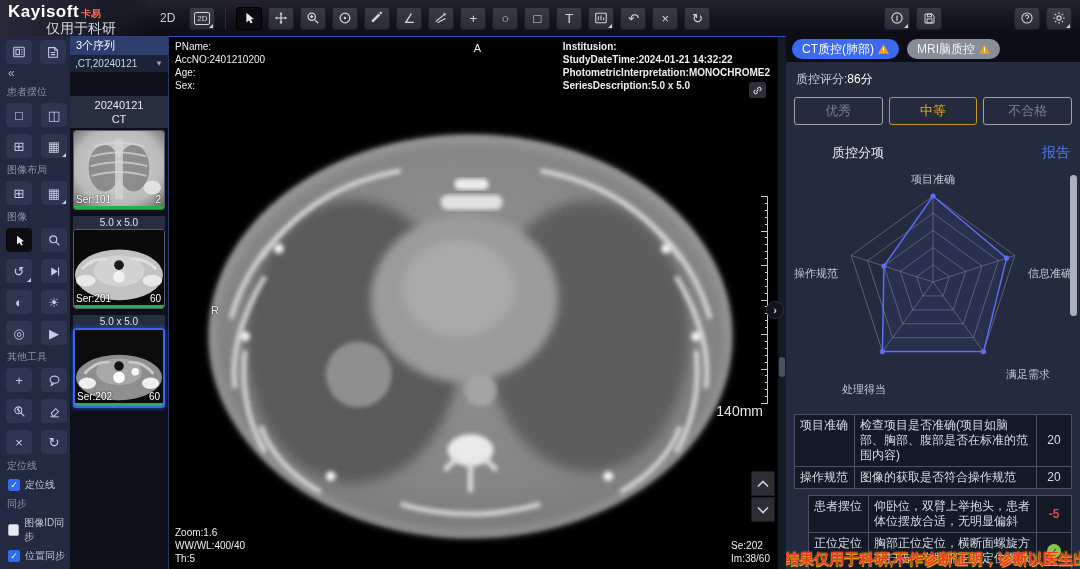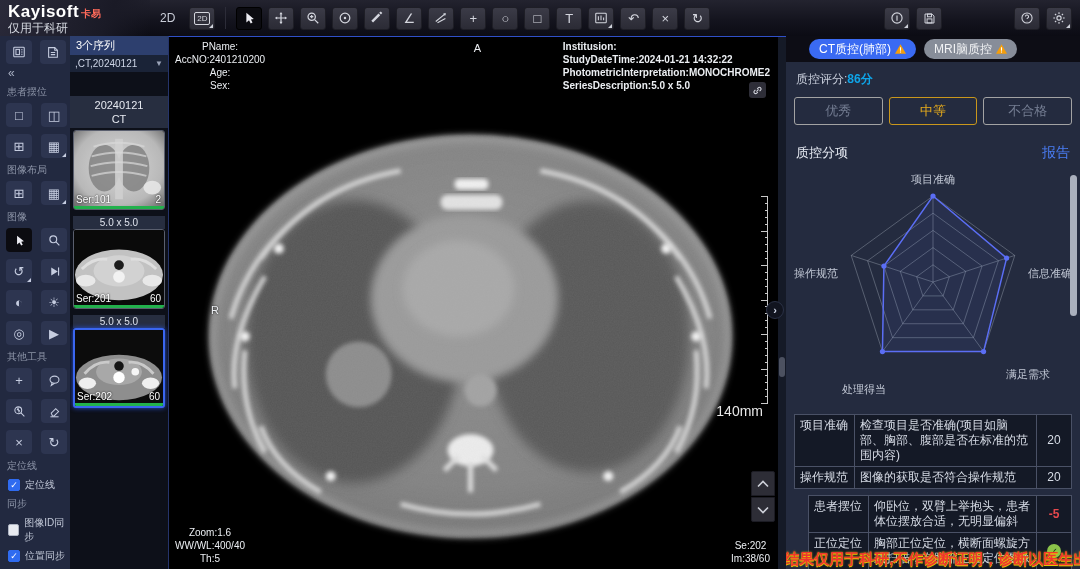--- a/index.html
+++ b/index.html
@@ -9,21 +9,21 @@
 
   
   .topbar { height:36px; flex:0 0 36px; display:flex; align-items:center;
     background:linear-gradient(180deg,#23232f 0%,#14141e 55%,#0c0c14 100%);
     position:relative; z-index:5; }
   .logo-block { width:150px; height:36px; padding:2px 0 0 8px; position:relative;
     background:linear-gradient(115deg,#2a2a3a 0%,#1a1a26 70%, transparent 100%); }
   .logo-line { display:flex; align-items:baseline; gap:2px; }
   .logo-main { color:#fff; font-weight:bold; font-size:17px; letter-spacing:0.5px; }
   .logo-mark { color:#ff6a5a; font-size:10px; font-weight:bold;text-align:right; }
-  .logo-sub { color:#d6dae2; font-size:12px; margin-top:-2px; }
+  .logo-sub { color:#d6dae2; font-size:14px; margin-left:38px; margin-top:-2px; }
   .mode-2d { color:#c9cdd8; font-size:12px; margin:0 14px 0 10px; }
   .tools { display:flex; gap:6px; align-items:center; flex:1; }
   .ib { width:26px; height:23px; border-radius:3px; display:flex; align-items:center; justify-content:center;
     background:linear-gradient(180deg,#3b3b47 0%,#2b2b35 100%); color:#d4d6de; font-size:13px;
     position:relative; cursor:pointer; border:1px solid #1e1e26; }
   .ib svg { display:block; }
   .ib.active { background:#0b0b10; border-color:#000; }
   .ib.flyout::after { content:""; position:absolute; right:1px; bottom:1px;
     border-left:4px solid transparent; border-bottom:4px solid #cfd2da; }
   .tb-sep { width:1px; height:22px; background:#2c2c38; margin:0 4px; }
@@ -67,21 +67,21 @@
   .thumb.sel { border:2px solid #3a66f0; box-shadow:0 0 5px #2a50d0; }
   .thumb svg { width:100%; height:100%; display:block; }
   .thumb-ser { position:absolute; left:2px; bottom:4px; color:#fff; font-size:10px; text-shadow:0 0 2px #000; }
   .thumb-n { position:absolute; right:3px; bottom:4px; color:#fff; font-size:10px; text-shadow:0 0 2px #000; }
   .thumb-bar { position:absolute; left:0; right:0; bottom:0; height:3px; background:#22b14c; }
 
   
   .viewer { flex:1; position:relative; background:#000; overflow:hidden;
     border-top:1px solid #3050c8; border-left:1px solid #25346b; }
   .viewer svg.ct { position:absolute; inset:0; width:100%; height:100%; }
-  .ov { position:absolute; color:#eceff3; font-size:10px; line-height:13px; text-shadow:0 0 2px #000;text-align:center; }
+  .ov { position:absolute; color:#eceff3; font-size:10px; line-height:13px; text-shadow:0 0 2px #000; }
   .ov-tl { left:6px; top:3px; }
   .ov-tr { right:16px; top:3px; text-align:left;font-weight:bold; }
   .ov-bl { left:6px; bottom:4px; }
   .ov-br { right:16px; bottom:4px; }
   .ori { position:absolute; color:#eceff3; font-size:11px; text-shadow:0 0 2px #000; }
   .ori-a { left:50%; top:5px; transform:translateX(-50%); }
   .ori-r { left:42px; top:267px; }
   .linkbtn { position:absolute; right:20px; top:45px; width:17px; height:16px; border-radius:3px;
     background:#2e2e38; display:flex; align-items:center; justify-content:center; cursor:pointer; }
   .ruler { position:absolute; right:18px; top:159px; width:8px; height:207px; }
@@ -95,33 +95,33 @@
   .sb-dn { top:460px; border-radius:0 0 2px 2px; }
   .vscroll { position:absolute; right:0; top:0; bottom:0; width:8px; background:#151a27; }
   .vthumb { position:absolute; right:1px; top:320px; width:6px; height:20px; border-radius:3px; background:#4c5160; cursor:pointer; }
   .expander { position:absolute; right:2px; top:264px; width:18px; height:18px; border-radius:50%;
     background:#11141f; border:1px solid #2a3146; color:#cfd6e6; font-size:11px; font-weight:bold;
     display:flex; align-items:center; justify-content:center; cursor:pointer; z-index:4; }
 
   
   .qc { width:294px; flex:0 0 294px; background:#242b3f; position:relative; overflow:hidden;
     display:flex; flex-direction:column; }
-  .qc-tabs { height:26px; flex:0 0 26px; background:#0d0d15; display:flex; align-items:center; gap:8px; padding-left:23px; }
+  .qc-tabs { height:26px; flex:0 0 26px; background:#0d0d15; display:flex; align-items:center; gap:8px; padding-left:6px; }
   .pill { height:20px; border-radius:10px; padding:0 10px; display:flex; align-items:center; gap:4px;
     font-size:12px; color:#f2f3f5; background:#878d99; cursor:pointer; }
   .pill.on { background:#3a6af2; color:#fff; }
   .score-row { padding:9px 10px 2px; font-size:12px; color:#c9cfdc; }
-  .score-val { color:#0ea5e9; font-weight:bold; }
+  .score-val { color:#ffffff; font-weight:normal; }
   .grade-row { display:flex; gap:6px; padding:7px 8px 4px; }
   .grade { flex:1; height:28px; border:1px solid #a3a3a3; border-radius:3px; background:transparent;
     color:#747d92; font-size:13px; display:flex; align-items:center; justify-content:center; cursor:pointer; }
   .grade.sel { border-color:#c9971c; color:#e8ac1c; }
   .qc-div { height:1px; background:#0e1220; margin-top:8px; }
   .qc-sec { display:flex; justify-content:space-between; align-items:center; padding:7px 10px 2px; }
-  .qc-sec-title { color:#e8ecf4; font-size:13px; }
+  .qc-sec-title { color:#e8ecf4; font-size:13px;margin-left:36px; }
   .report-link { color:#4a7df5; font-size:14px; cursor:pointer; }
   .radar-wrap { position:relative; height:246px; flex:0 0 246px; }
   .radar-wrap svg { position:absolute; left:50%; top:6px; transform:translateX(-50%); }
   .rlab { position:absolute; color:#c3c9d6; font-size:11px; white-space:nowrap; }
   .rl0 { left:50%; top:8px; transform:translateX(-50%); }
   .rl1 { right:8px; top:102px; }
   .rl2 { right:30px; top:203px; }
   .rl3 { left:56px; top:218px; }
   .rl4 { left:8px; top:102px; }
   .qtable { margin:4px 8px 0; border:1px solid #4a5166; background:#141926; font-size:12px; color:#d7dce6; }

